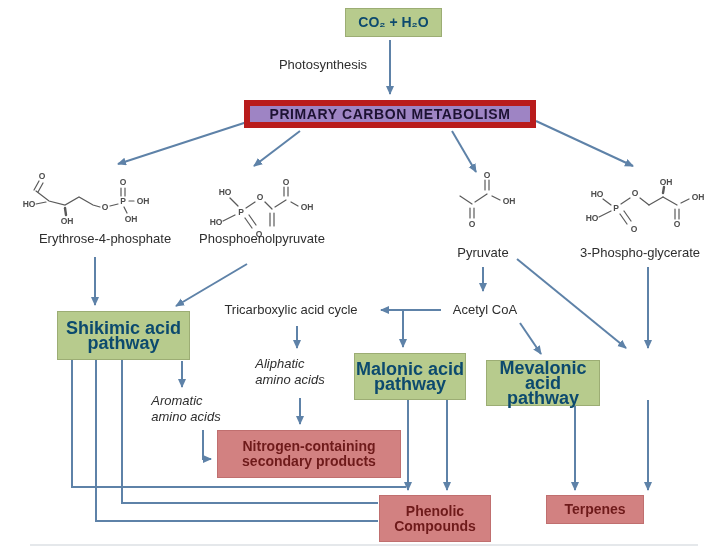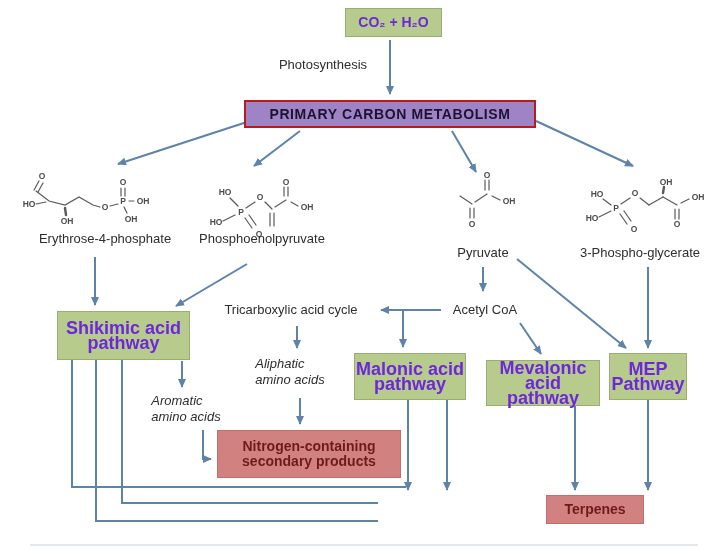--- a/index.html
+++ b/index.html
@@ -10,23 +10,23 @@
   }
   svg{display:block;}
   .wires{position:absolute;left:0;top:0;z-index:1;}
   .struct{position:absolute;z-index:2;}
   .box{
     position:absolute;z-index:3;
     display:flex;flex-direction:column;align-items:center;justify-content:center;
     text-align:center;font-weight:bold;line-height:15px;font-size:18px;
     box-sizing:border-box;
   }
-  .green{background:#b7cb8d;border:1px solid #9cad74;color:#6d28d9;}
+  .green{background:#b7cb8d;border:1px solid #9cad74;color:#0c4a6e;}
   .purple{
-    background:#9e84c4;border:2px solid #b91c1c;color:#1d1233;
+    background:#9e84c4;border:6px solid #b91c1c;color:#1d1233;
     font-size:14px;letter-spacing:0.6px;line-height:16px;text-align:center;
   }
   .red{background:#d28181;border:1px solid #c06f6f;color:#6e1a1a;align-items:center;}
   .lbl{
     position:absolute;z-index:3;font-size:13px;color:#2e2e2e;
     white-space:nowrap;line-height:16px;
   }
   .ctr{transform:translateX(-50%);}
   .two span{display:block;font-style:italic;}
   .atom{font-size:8.5px;font-weight:bold;fill:#4d4d4d;}
@@ -175,30 +175,30 @@
   <div class="box green" style="left:354px;top:353px;width:112px;height:47px">
     <span>Malonic acid</span>
     <span>pathway</span>
   </div>
 
   <div class="box green" style="left:486px;top:360px;width:114px;height:46px">
     <span>Mevalonic</span>
     <span>acid pathway</span>
   </div>
 
-  <div class="box green" style="left:609px;top:353px;width:78px;height:47px">
-    <span>MEP</span>
-    <span>Pathway</span>
-  </div>
 
   <div class="box red" style="left:217px;top:430px;width:184px;height:48px;font-size:14px">
     <span>Nitrogen-containing</span>
     <span>secondary products</span>
   </div>
 
+  <div class="box red" style="left:379px;top:495px;width:112px;height:47px;font-size:14px">
+    <span>Phenolic</span>
+    <span>Compounds</span>
+  </div>
 
   <div class="box red" style="left:546px;top:495px;width:98px;height:29px;font-size:14px">
     <span>Terpenes</span>
   </div>
 
   <div class="lbl ctr" style="left:323px;top:57px">Photosynthesis</div>
 
   <div class="lbl ctr" style="left:105px;top:231px">Erythrose-4-phosphate</div>
 
   <div class="lbl ctr" style="left:262px;top:231px">Phosphoenolpyruvate</div>

